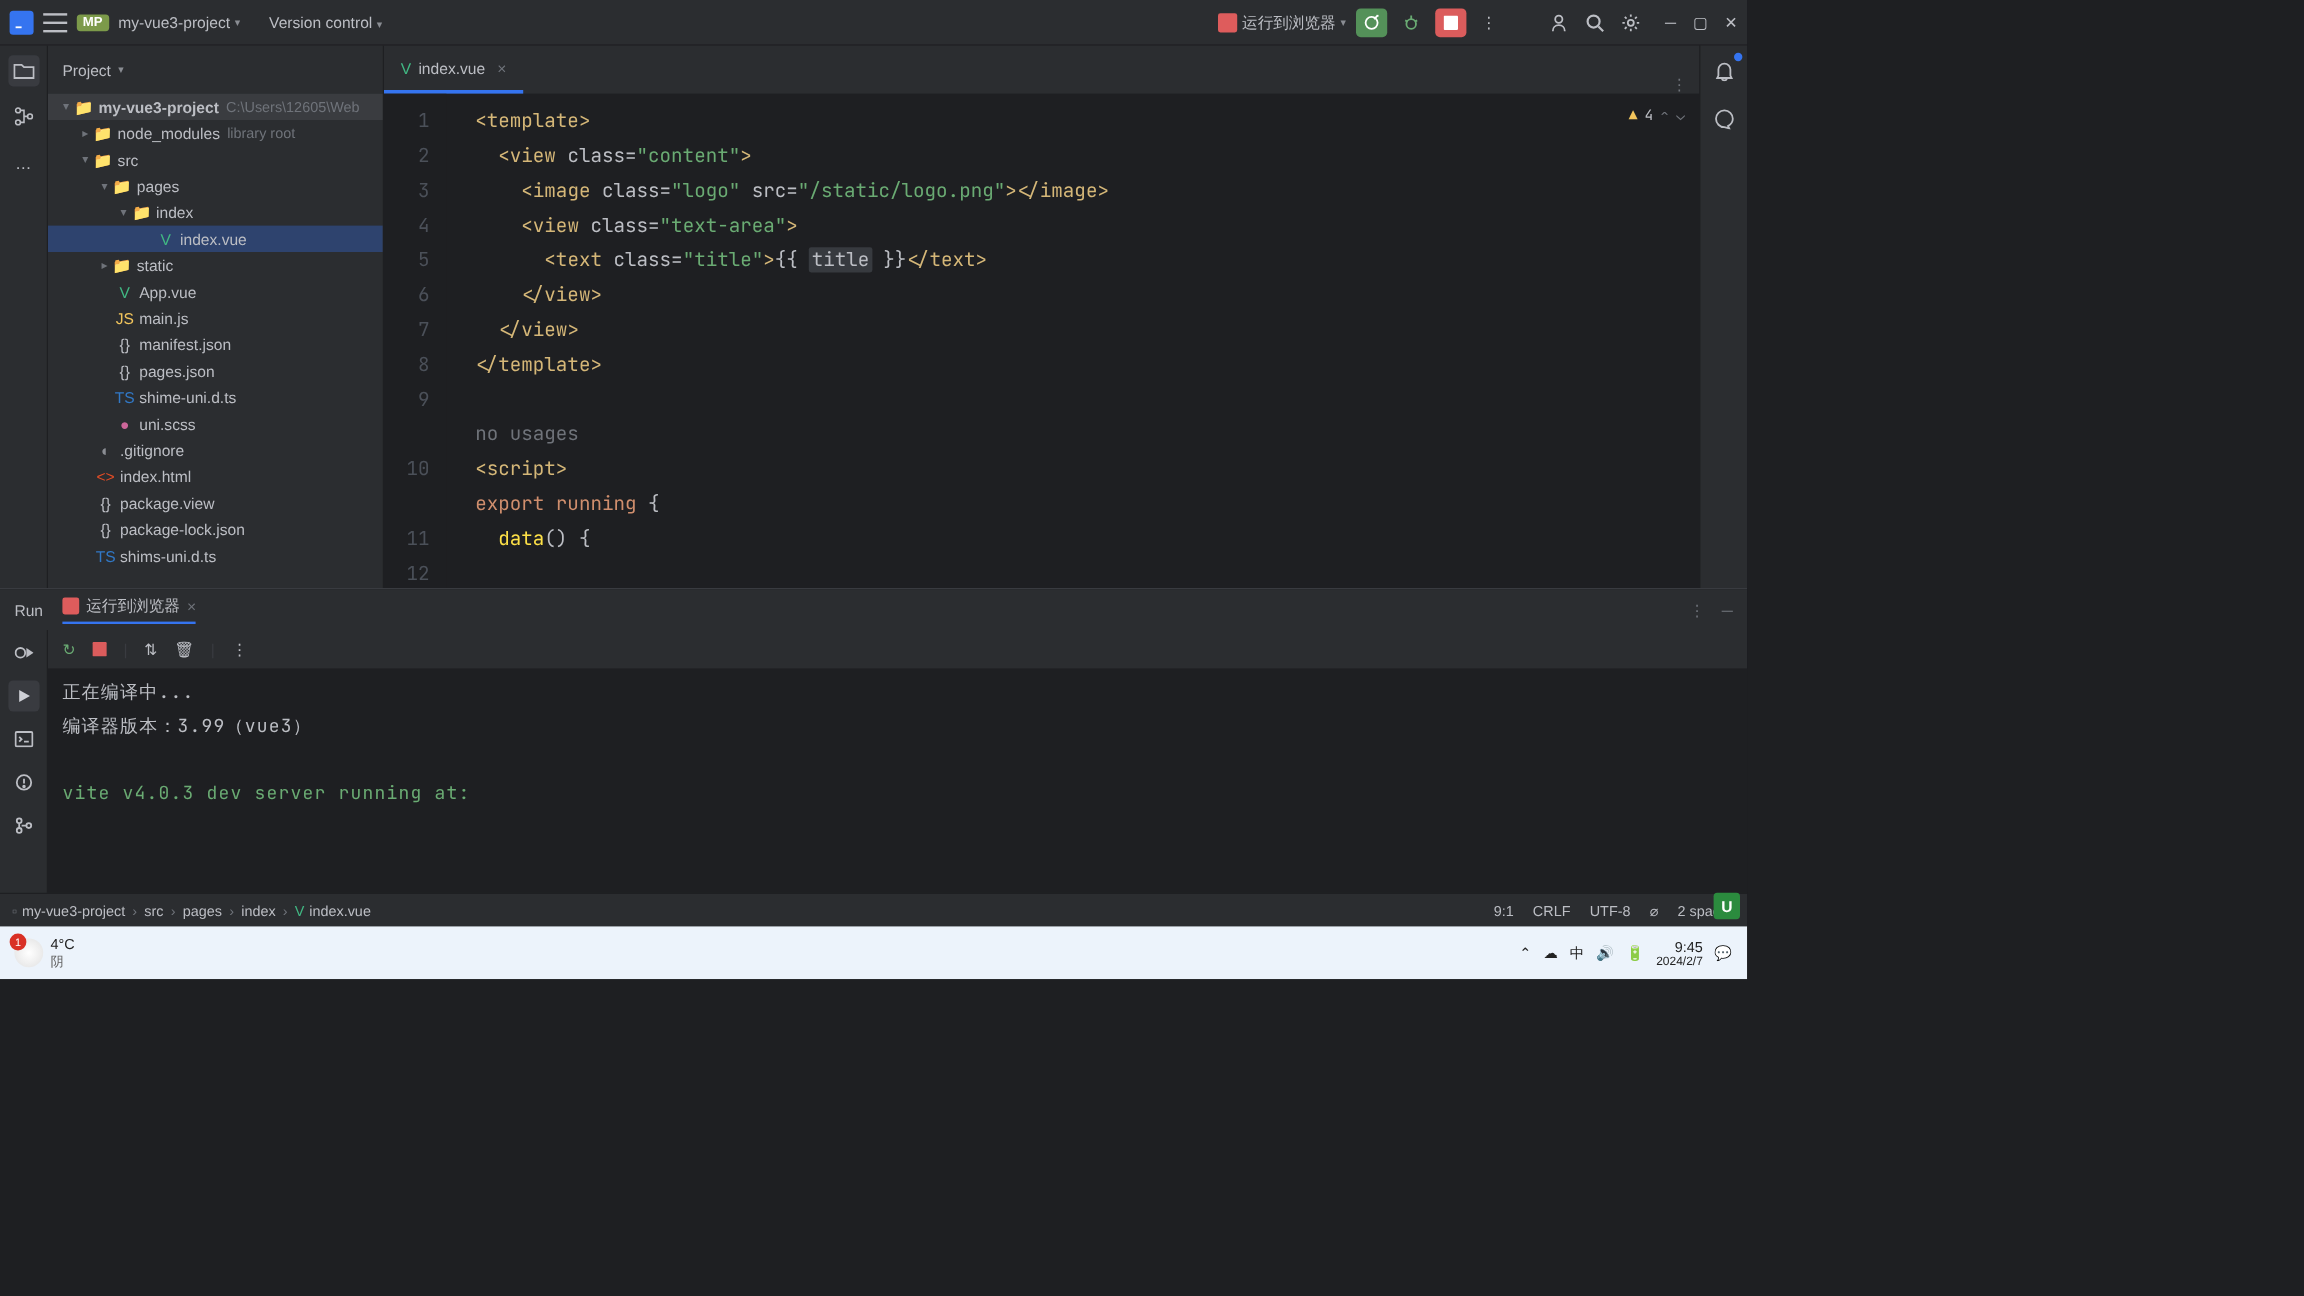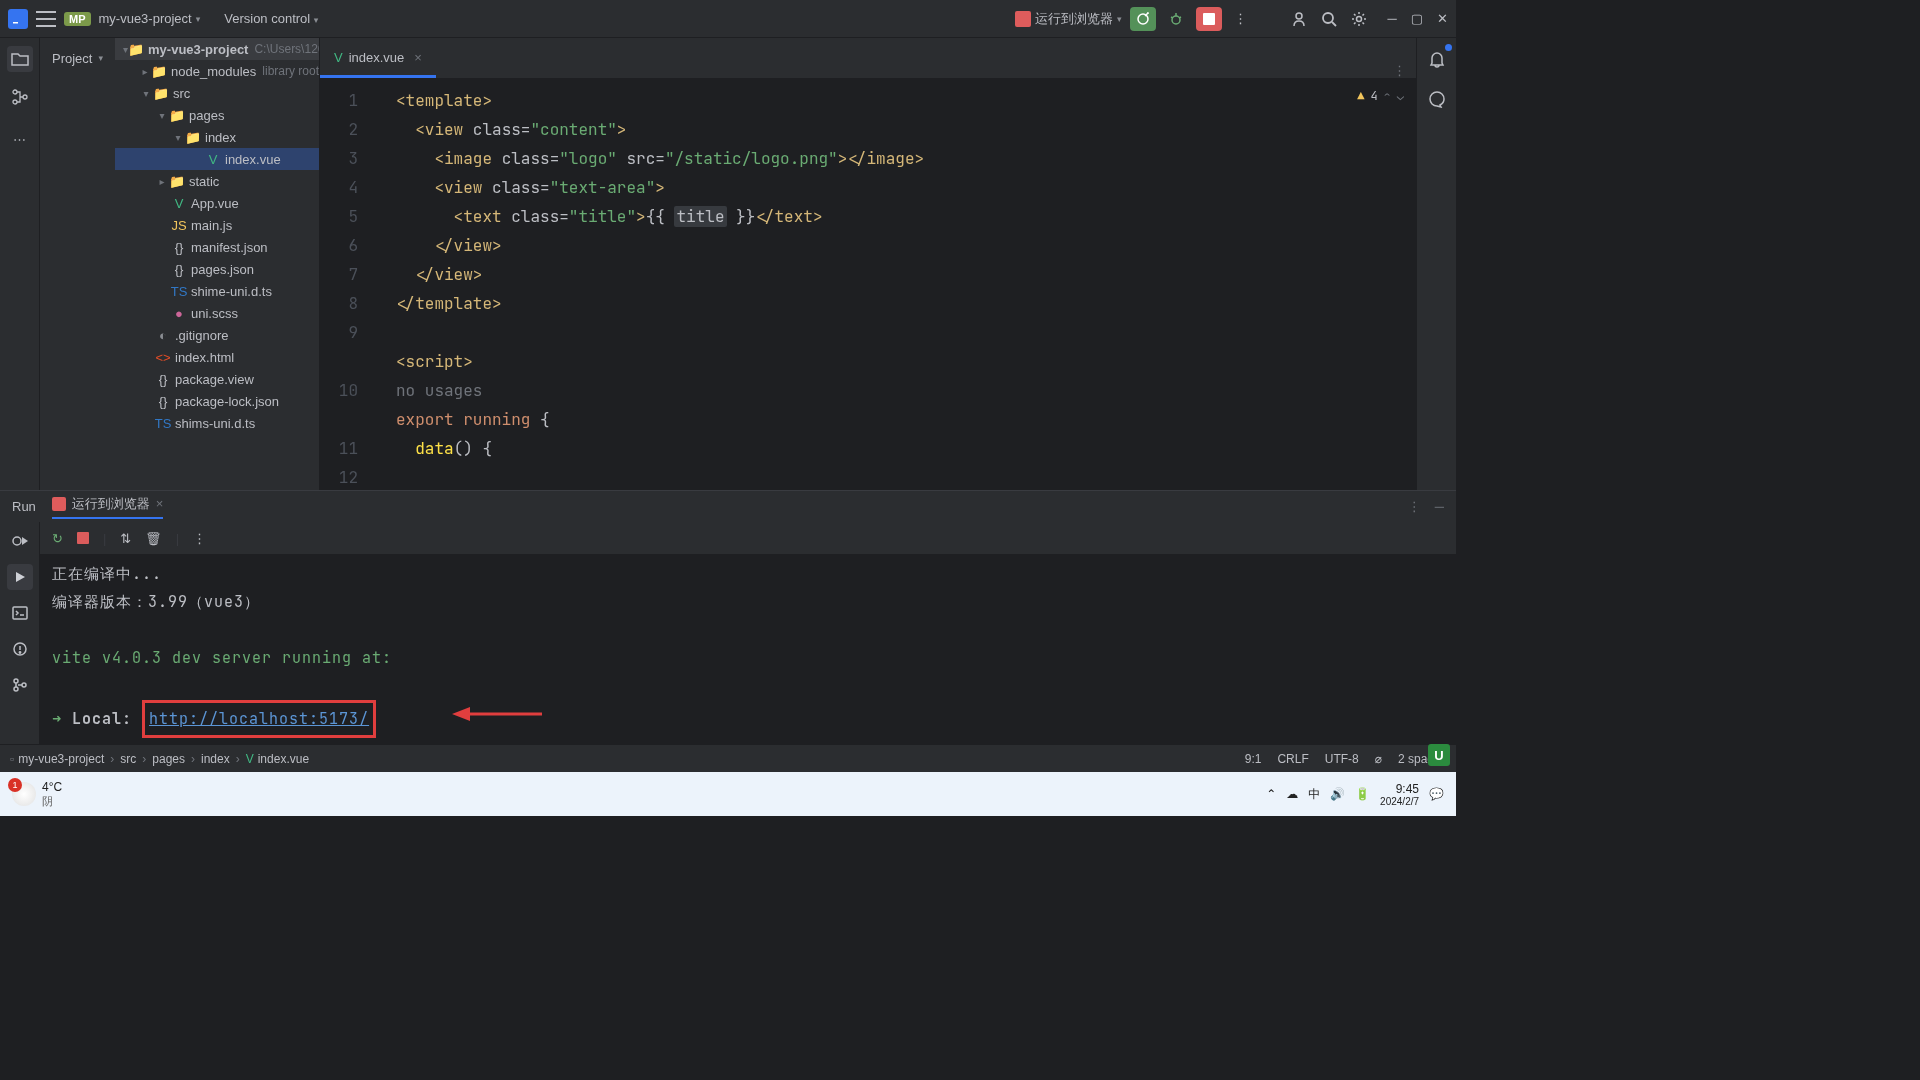--- a/index.html
+++ b/index.html
@@ -17,21 +17,21 @@
 .hb-icon { width: 16px; height: 16px; background: #de5c5c; border-radius: 2px; }
 .run-btn { background: #549159; border-radius: 4px; width: 26px; height: 24px; display: flex; align-items: center; justify-content: center; cursor: pointer; }
 .debug-btn { width: 24px; height: 24px; display: flex; align-items: center; justify-content: center; cursor: pointer; }
 .stop-btn { background: #db5c5c; border-radius: 4px; width: 26px; height: 24px; display: flex; align-items: center; justify-content: center; cursor: pointer; }
 .tb-iconbtn { width: 22px; height: 22px; display: flex; align-items: center; justify-content: center; cursor: pointer; color: #bcbec4; }
 .windowbtns { display: flex; gap: 14px; margin-left: 10px; }
 .main-layout { display: flex; height: 452px; }
 .left-rail { width: 40px; background: #2b2d30; border-right: 1px solid #1e1f22; display: flex; flex-direction: column; align-items: center; padding-top: 8px; gap: 12px; }
 .rail-item { width: 26px; height: 26px; display: flex; align-items: center; justify-content: center; cursor: pointer; border-radius: 4px; }
 .rail-item.active { background: #393b40; }
-.project-panel { width: 280px; background: #2b2d30; border-right: 1px solid #1e1f22; display: flex; flex-direction: row; }
+.project-panel { width: 280px; background: #2b2d30; border-right: 1px solid #1e1f22; display: flex; flex-direction: column; }
 .proj-header { height: 40px; display: flex; align-items: center; padding: 0 12px; font-weight: 500; }
 .tree { overflow-y: auto; flex: 1; font-size: 13px; }
 .tree-item { height: 22px; display: flex; align-items: center; padding-left: 8px; cursor: pointer; white-space: nowrap; }
 .tree-item.selected { background: #2e436e; }
 .tree-item.root { background: #3a3c40; }
 .chev { width: 14px; display: inline-block; text-align: center; color: #6f737a; font-size: 10px; }
 .fold-icon { width: 16px; height: 14px; margin-right: 4px; display: inline-flex; align-items: center; justify-content: center; }
 .fold { color: #ced0d6; }
 .fold-orange { color: #ec8f4b; }
 .fname { color: #bcbec4; }
@@ -309,22 +309,22 @@
 <div class="codeline"><span class="c-br">&lt;</span><span class="c-tag">template</span><span class="c-br">&gt;</span></div>
 <div class="codeline">  <span class="c-br">&lt;</span><span class="c-tag">view </span><span class="c-attr">class</span><span class="c-text">=</span><span class="c-str">"content"</span><span class="c-br">&gt;</span></div>
 <div class="codeline">    <span class="c-br">&lt;</span><span class="c-tag">image </span><span class="c-attr">class</span><span class="c-text">=</span><span class="c-str">"logo" </span><span class="c-attr">src</span><span class="c-text">=</span><span class="c-str">"/static/logo.png"</span><span class="c-br">&gt;&lt;/</span><span class="c-tag">image</span><span class="c-br">&gt;</span></div>
 <div class="codeline">    <span class="c-br">&lt;</span><span class="c-tag">view </span><span class="c-attr">class</span><span class="c-text">=</span><span class="c-str">"text-area"</span><span class="c-br">&gt;</span></div>
 <div class="codeline">      <span class="c-br">&lt;</span><span class="c-tag">text </span><span class="c-attr">class</span><span class="c-text">=</span><span class="c-str">"title"</span><span class="c-br">&gt;</span><span class="c-text">{{ </span><span class="c-text c-special">title</span><span class="c-text"> }}</span><span class="c-br">&lt;/</span><span class="c-tag">text</span><span class="c-br">&gt;</span></div>
 <div class="codeline">    <span class="c-br">&lt;/</span><span class="c-tag">view</span><span class="c-br">&gt;</span></div>
 <div class="codeline">  <span class="c-br">&lt;/</span><span class="c-tag">view</span><span class="c-br">&gt;</span></div>
 <div class="codeline"><span class="c-br">&lt;/</span><span class="c-tag">template</span><span class="c-br">&gt;</span></div>
 <div class="codeline" style="background:#26282e"></div>
 <div class="codeline" style="height:29px"></div>
+<div class="codeline c-dim">no usages</div>
 <div class="codeline"><span class="c-br">&lt;</span><span class="c-tag">script</span><span class="c-br">&gt;</span></div>
-<div class="codeline c-dim">no usages</div>
 <div class="codeline"><span class="c-key">export running </span><span class="c-text">{</span></div>
 <div class="codeline">  <span class="c-func">data</span><span class="c-text">() {</span></div>
       </div>
     </div>
   </div>
 
   <div class="right-rail">
     <div class="rail-item bell-badge">
         <svg width="16" height="18" viewBox="0 0 16 18" fill="none" stroke="#bcbec4" stroke-width="1.5">
           <path d="M3 13V8a5 5 0 0110 0v5l1 2H2z"></path>
@@ -400,26 +400,20 @@
         <span class="rt-icon">🗑</span>
         <span style="color:#393b40">|</span>
         <span class="rt-icon">⋮</span>
       </div>
       <div class="run-output">
         <div>正在编译中...</div>
         <div>编译器版本：3.99（vue3）</div>
         <div style="height:28px"></div>
         <div class="out-green">  <span>vite v4.0.3 dev server running at:</span></div>
         <div style="height:28px"></div>
-        <div style="position:relative">  <span class="out-green">➜</span>  <b>Local:</b>   <span class="highlight-box"><span class="out-link">http://localhost:5173/</span></span>
-          <svg style="position:absolute; left:400px; top:4px" width="90" height="20">
-              <line x1="90" y1="10" x2="15" y2="10" stroke="#e03e3e" stroke-width="3"></line>
-              <polygon points="0,10 18,3 18,17" fill="#e03e3e"></polygon>
-            </svg>
-        </div>
       </div>
     </div>
   </div>
 </div>
 
 <div class="breadcrumb">
   <span style="color:#6f737a; margin-right:4px">▫</span>
   <span>my-vue3-project</span>
     <span class="bc-sep">›</span>
   <span>src</span>

